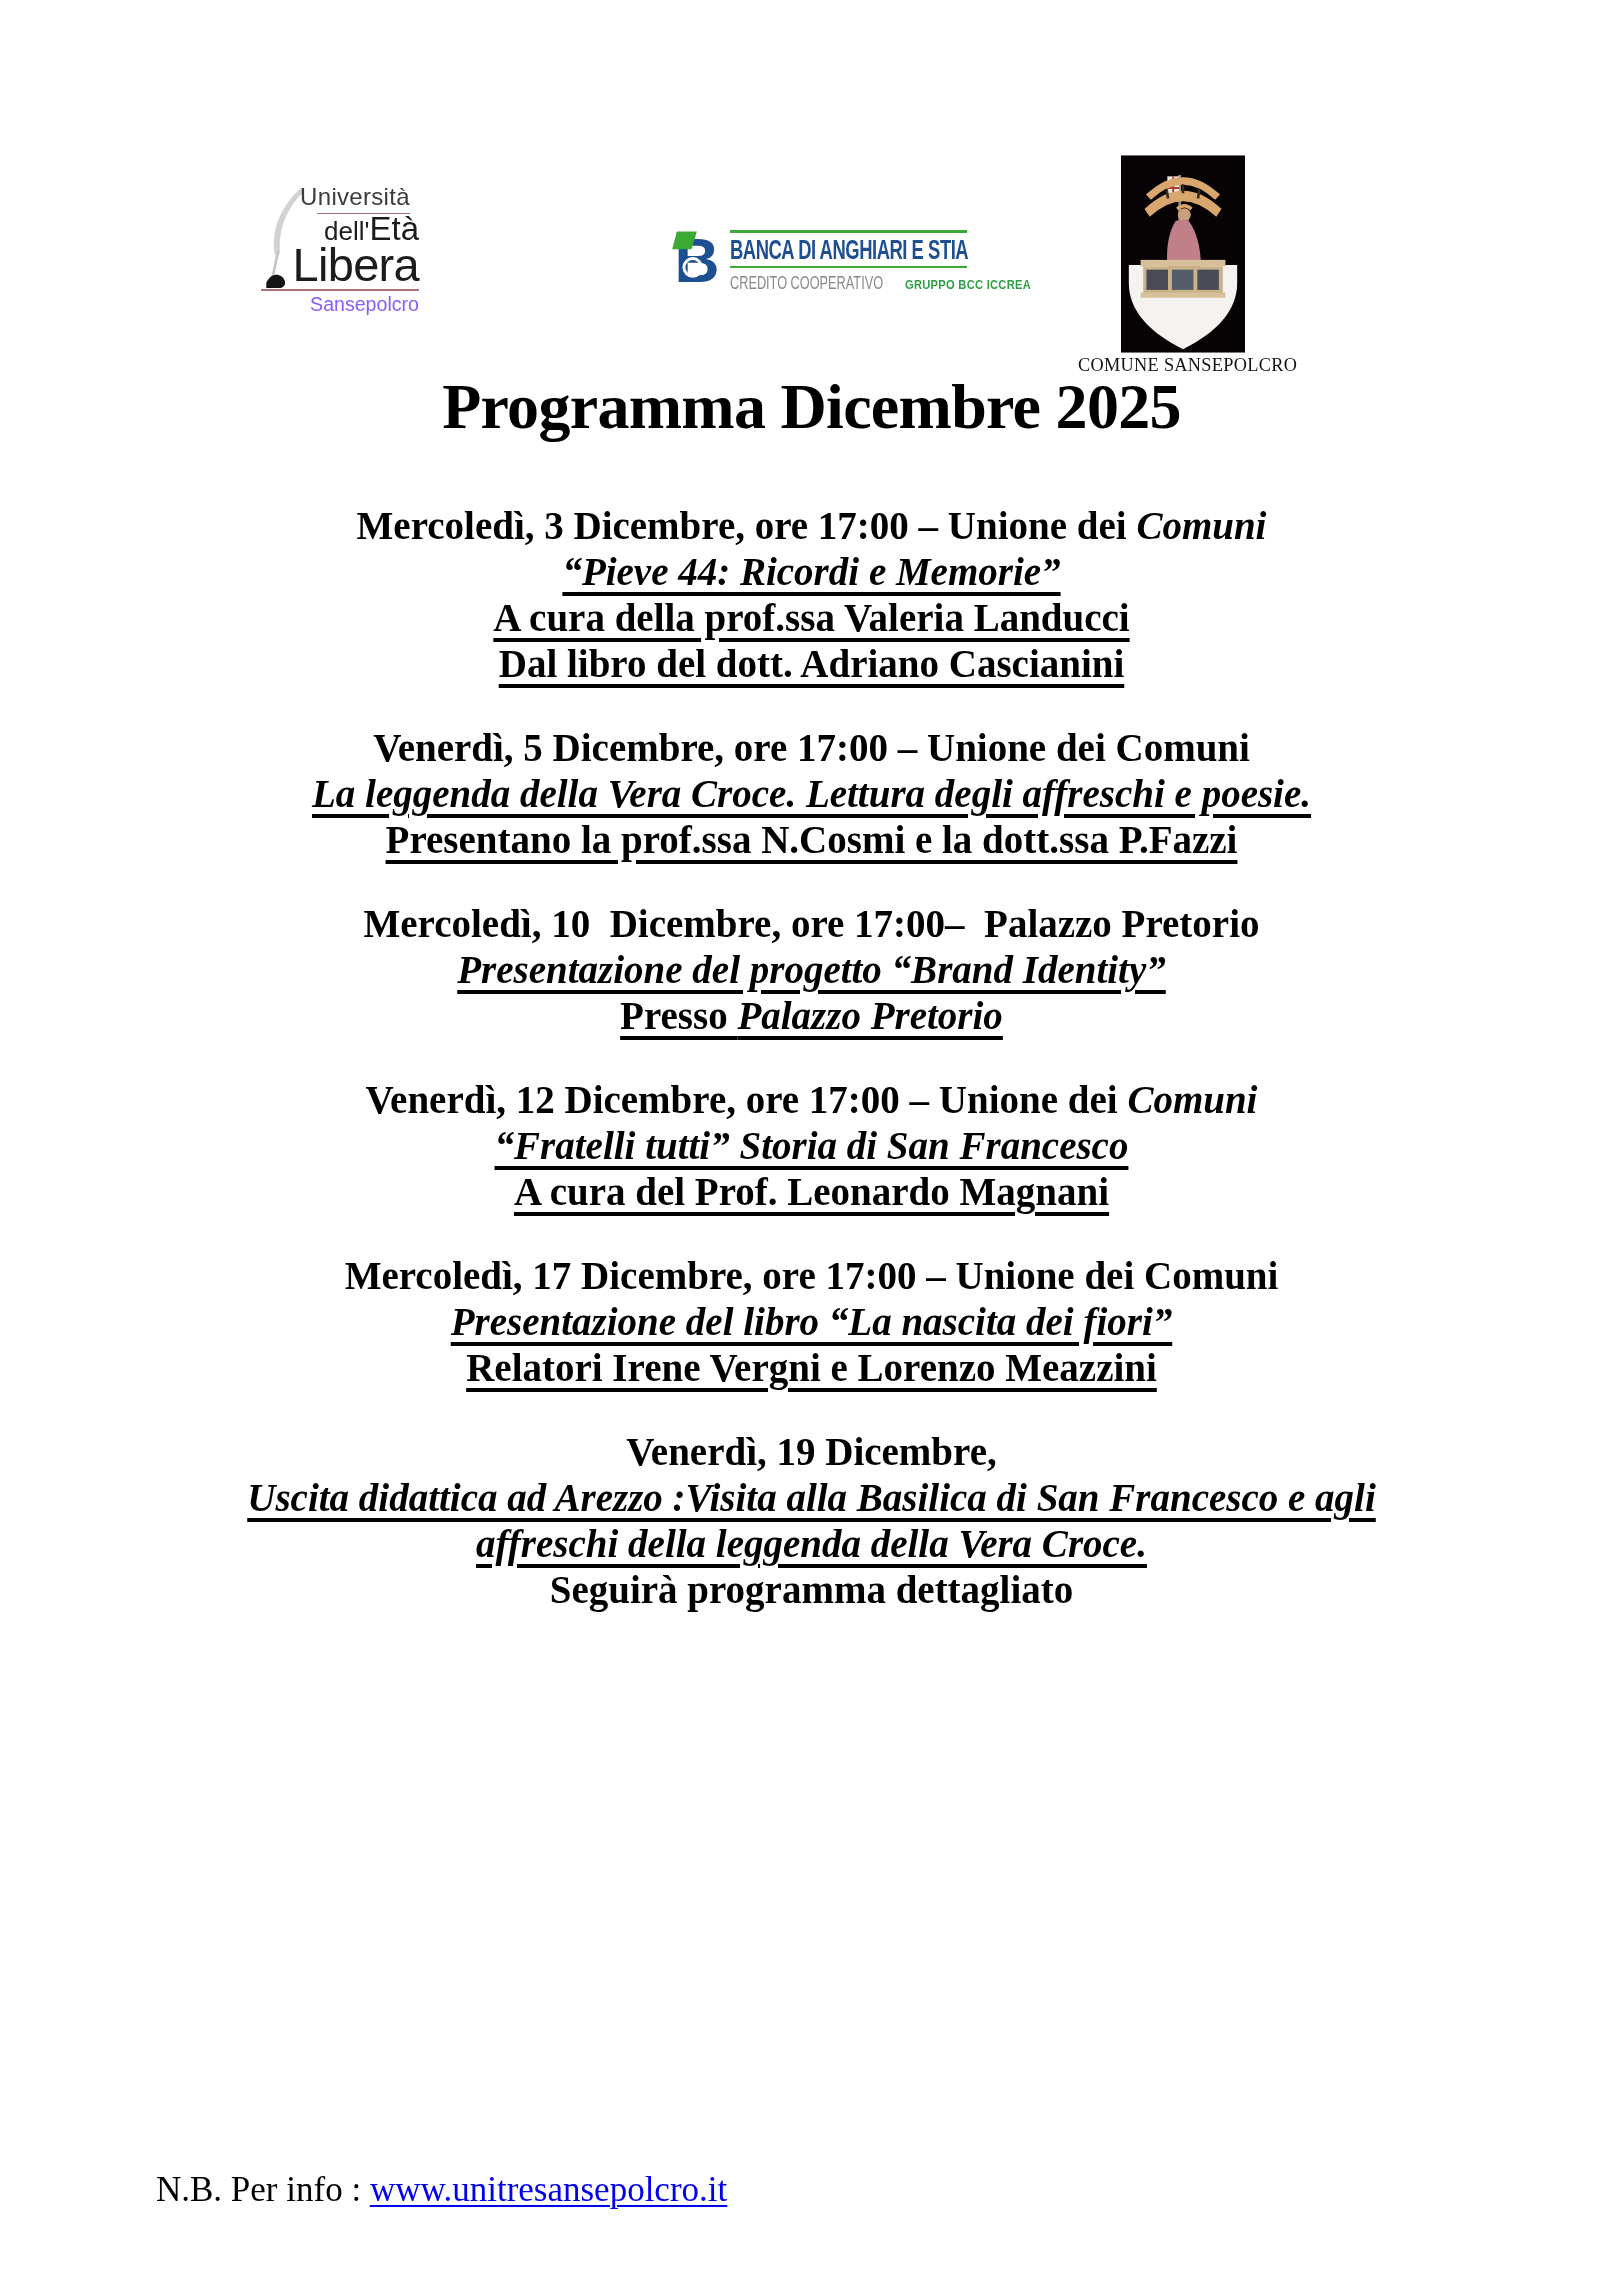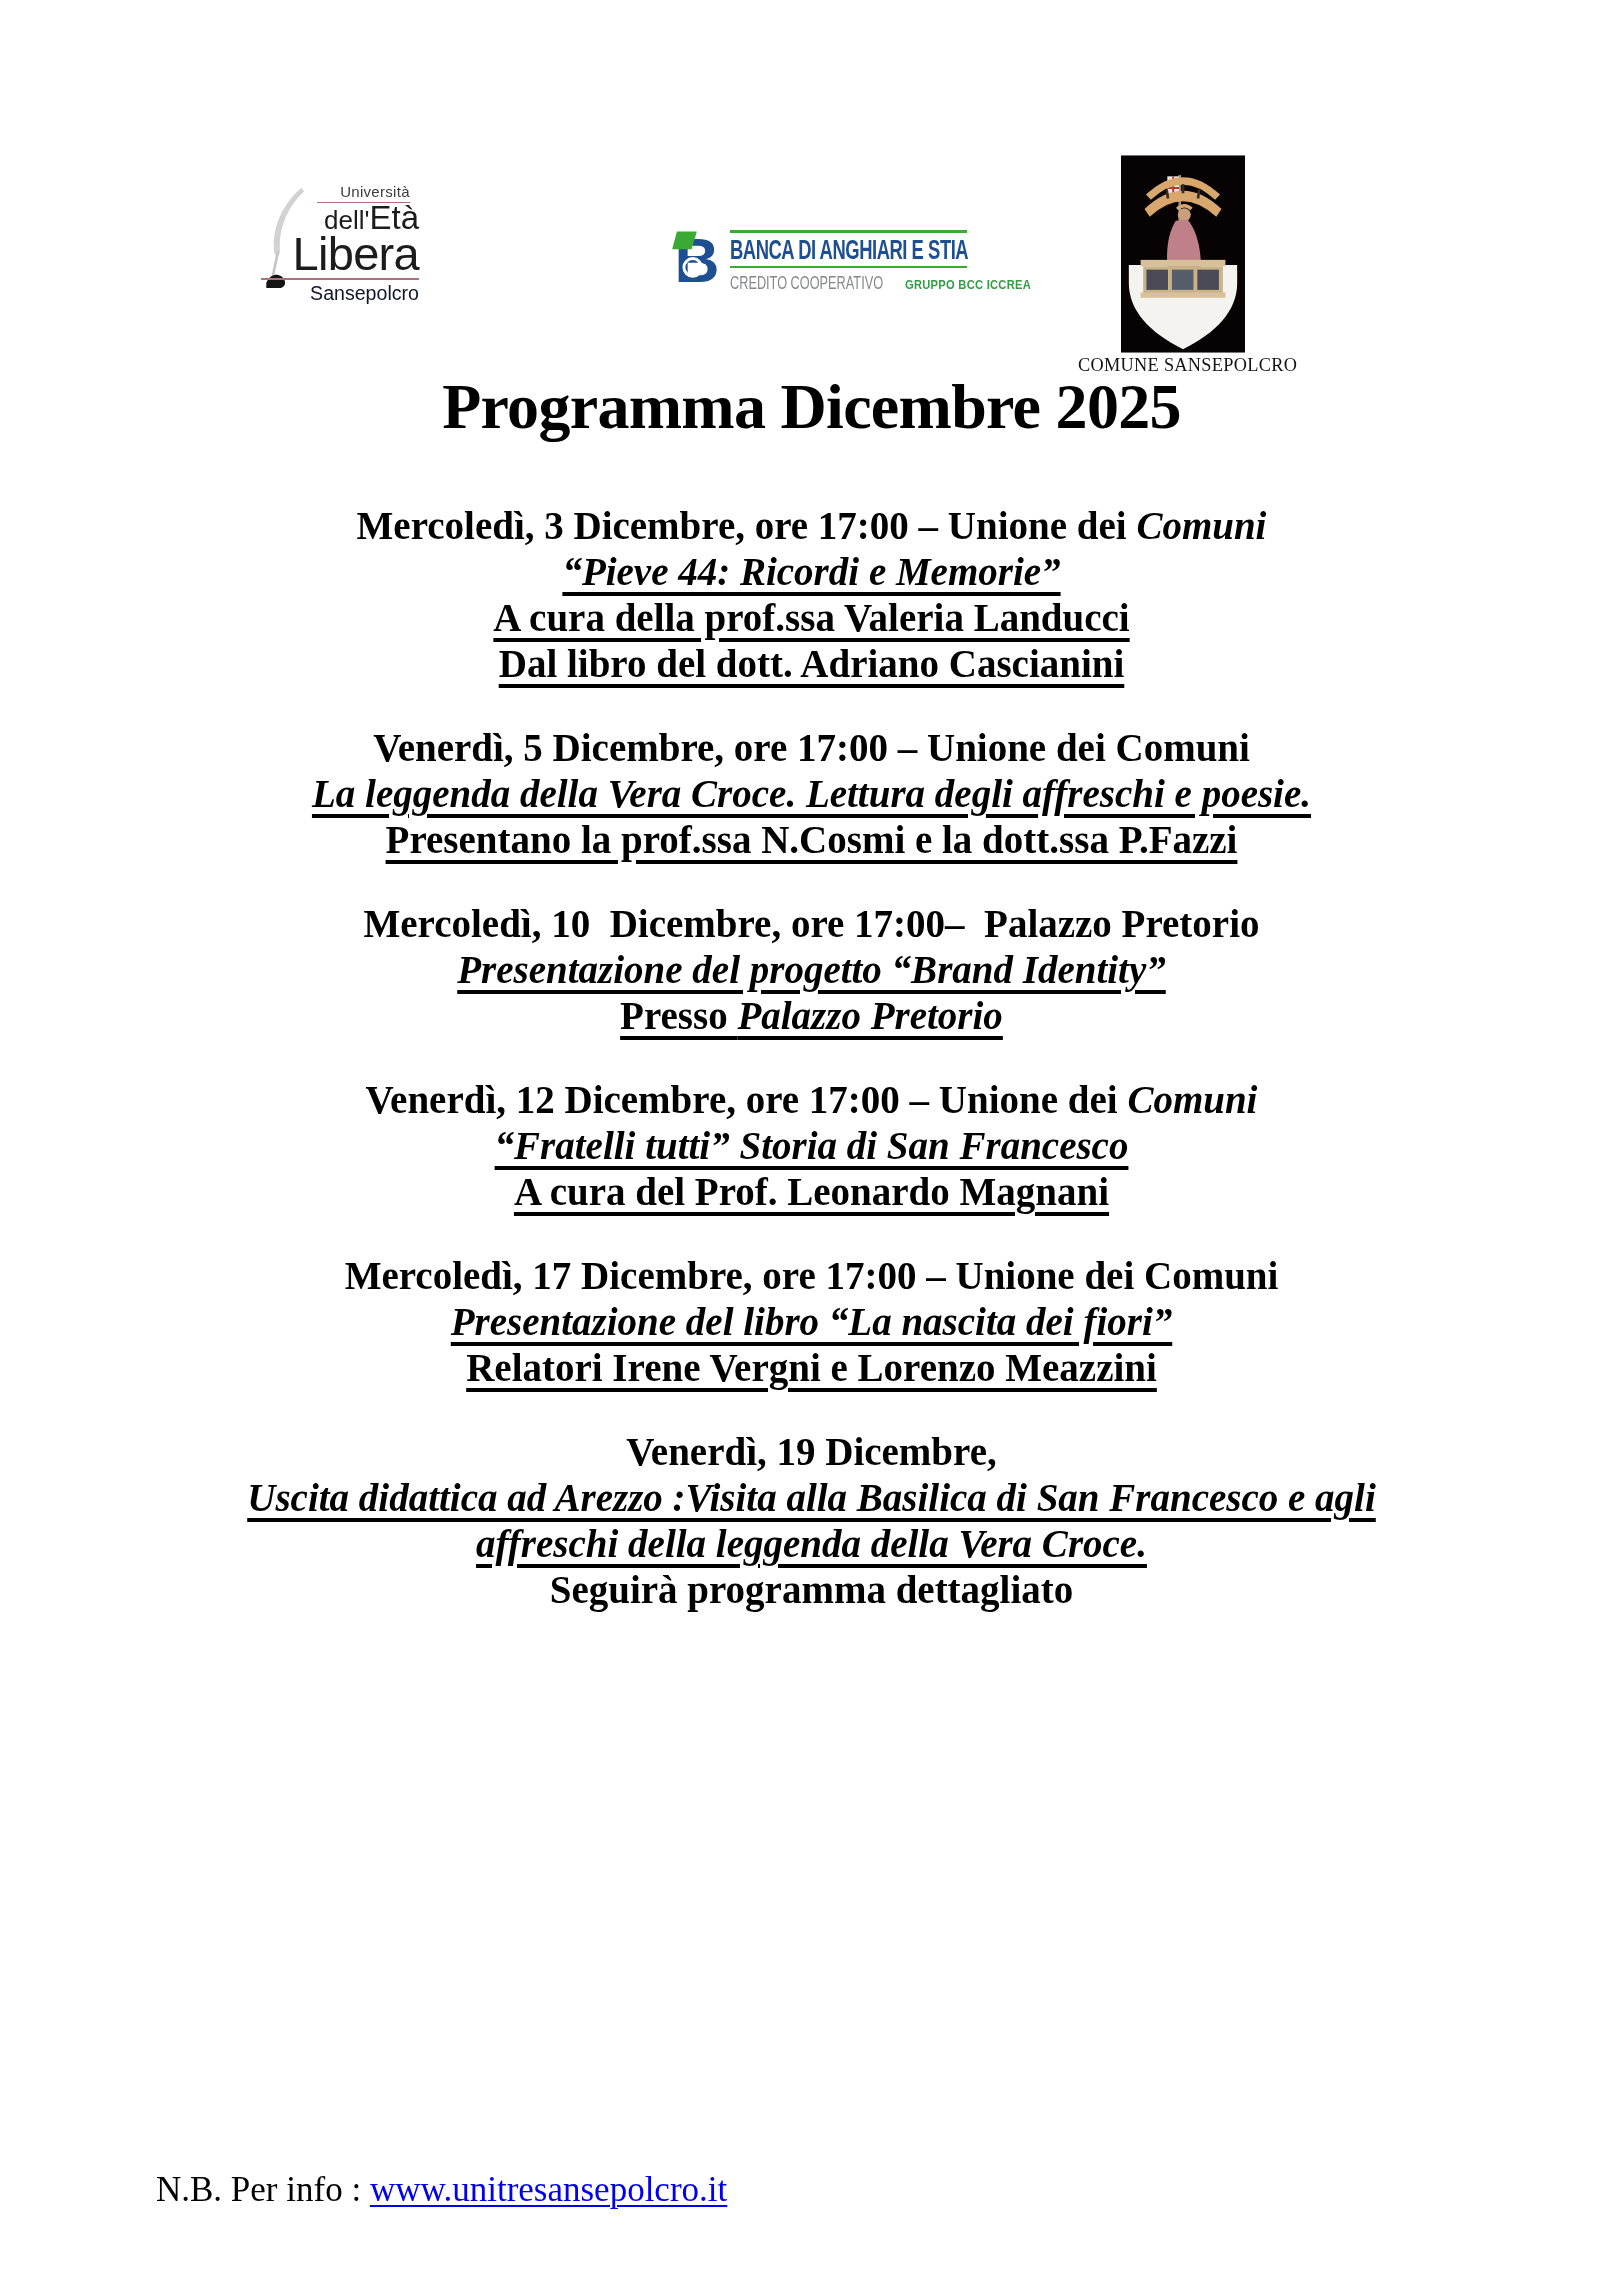--- a/index.html
+++ b/index.html
@@ -12,27 +12,27 @@
     overflow:hidden;
   }
 
   
   .logo-uni{
     position:absolute;left:257px;top:183px;width:164px;height:144px;
     font-family:"Liberation Sans", sans-serif;color:#1c1c1c;
   }
   .quill{position:absolute;left:7.9px;top:2.6px;}
   .uni-text{position:absolute;left:31px;top:0;width:131px;text-align:right;}
-  .uni-l1{font-size:15px;color:#3c3c3c;letter-spacing:0.3px;padding-right:9.2px;}
+  .uni-l1{font-size:24px;color:#3c3c3c;letter-spacing:0.3px;padding-right:9.2px;}
   .uni-rule1{margin:2px 9.2px 1.3px auto;width:93px;height:1.3px;background:#b0707a;}
   .uni-l2{font-size:26px;line-height:26px;white-space:nowrap;}
   .uni-l2 .big{font-size:33px;}
   .uni-l3{font-size:47px;line-height:42px;letter-spacing:-0.7px;}
   .uni-rule2{position:absolute;left:-27.5px;width:158px;height:1.3px;background:#b0707a;margin-top:3.9px;}
-  .uni-l4{font-size:19.6px;color:#0f172a;margin-top:7.9px;}
+  .uni-l4{font-size:19.6px;color:#8b5cf6;margin-top:7.9px;}
 
   .logo-bank{
     position:absolute;left:671px;top:230px;height:59px;
     display:flex;align-items:flex-start;gap:11.8px;
     font-family:"Liberation Sans", sans-serif;
   }
   .bank-text{width:237px;}
   .bank-rule{height:3.3px;background:#3aaa35;width:237px;}
   .bank-rule.thin{height:2.6px;margin-top:1.3px;}
   .bank-name{

